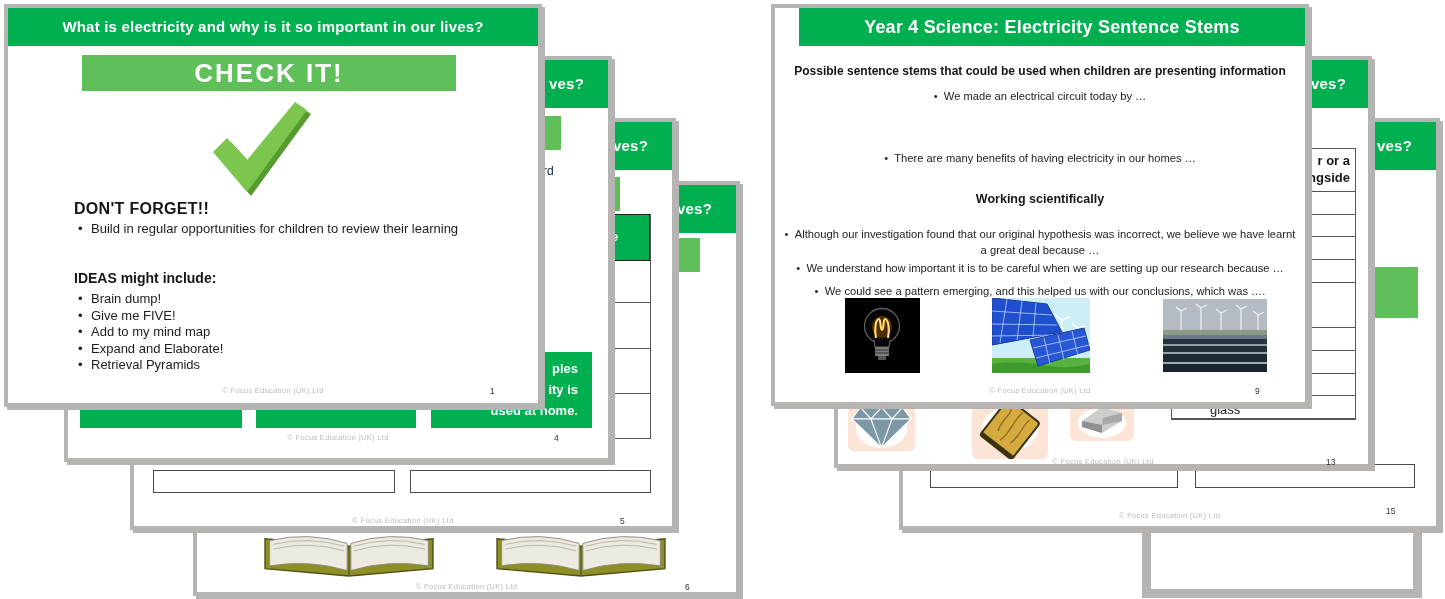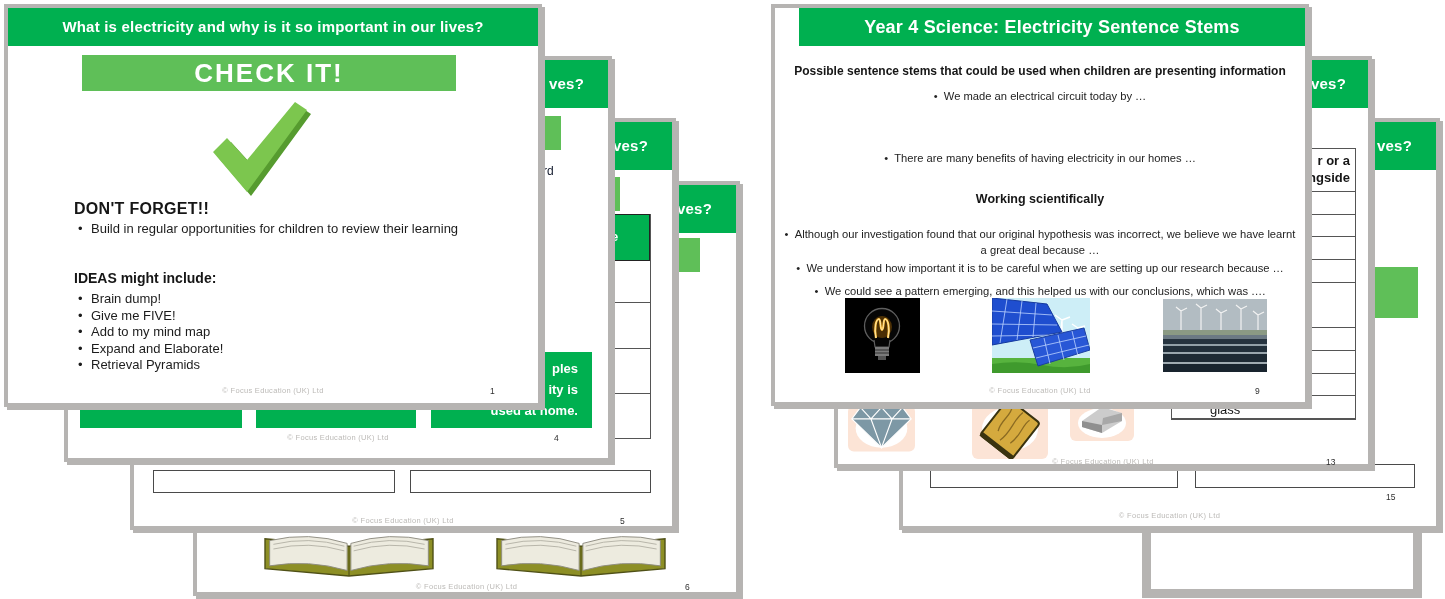--- a/index.html
+++ b/index.html
@@ -139,21 +139,21 @@
       <span>ves?</span>
     </div>
     <div class="abs lgbox whitebold" style="left:427px;top:145px;width:88px;height:51px;box-sizing:border-box;text-align:left;
                 padding:9px 18px 0 0;font-size:13px;line-height:17px;">
       <span style="display:block;">ion</span>
       <span style="display:block;">in</span>
     </div>
     <div class="obox" style="left:27px;top:342px;width:248px;height:24px;"></div>
     <div class="obox" style="left:292px;top:342px;width:220px;height:24px;"></div>
     <div class="foot" style="top:389px;">© Focus Education (UK) Ltd</div>
-    <div class="pnum" style="left:483px;top:370px;">15</div>
+    <div class="pnum" style="left:483px;top:384px;">15</div>
   </div>
 
   <div class="slide" style="left:834px;top:56px;width:538px;height:412px;z-index:4;">
     <div class="tbar tbar-b" style="padding-right:22px;">
       <span>ves?</span>
     </div>
     <div class="tbl" style="left:333px;top:88px;width:185px;height:272px;">
       <div class="abs" style="top:0;right:0;left:0;text-align:right;padding:3px 5px 0 0;font-weight:bold;font-size:13px;line-height:17px;color:#161616;">
         <span style="display:block;">r or a</span>
         <span style="display:block;">ngside</span>

